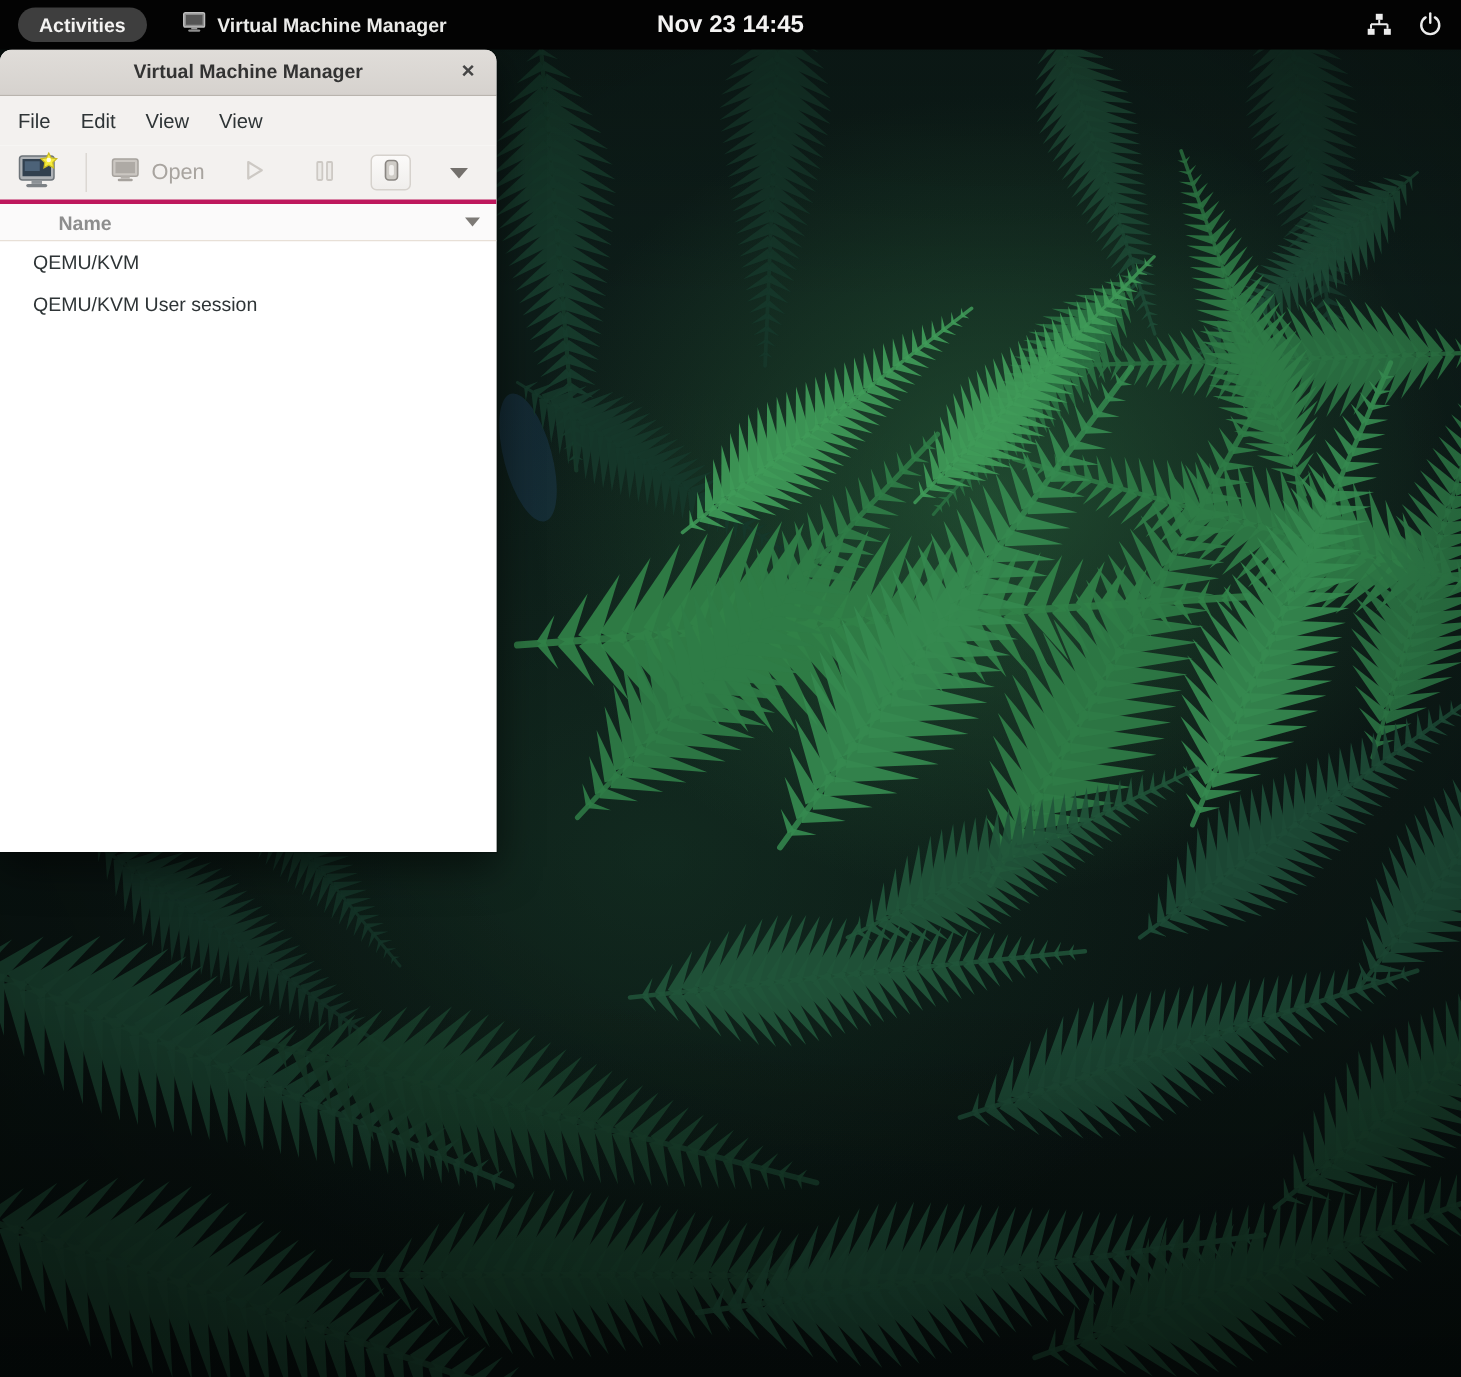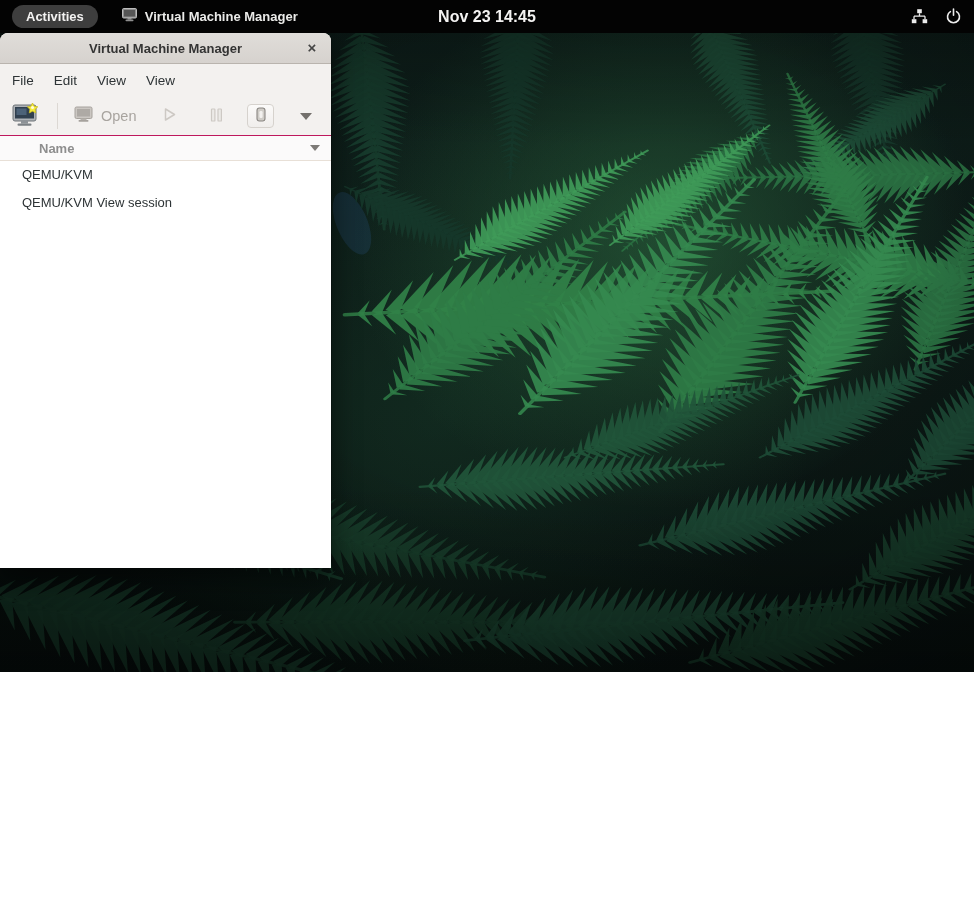--- a/index.html
+++ b/index.html
@@ -1,19 +1,19 @@
 <!DOCTYPE html>
 <html style="--topbar_bg: #030303; --titlebar_bg: #d6d2ce; --chrome_bg: #f3f1ef; --list_bg: #ffffff; --text_dark: #2e3436; --text_disabled: #a8a49f; --header_text: #8e8e8e; --fern_bright: #3f9a58; --fern_mid: #2f7c47; --fern_dark: #1d4b36; --fern_deep: #173c2c;"><head>
 <meta charset="utf-8">
 <style>
   * { margin:0; padding:0; box-sizing:border-box; }
   html,body { width:974px; height:918px; }
   body { font-family:"Liberation Sans", sans-serif; overflow:hidden; }
 
-  .desktop { position:relative; width:974px; height:672px; overflow:hidden; background:#0b1714; }
+  .desktop { position:relative; width:974px; height:918px; overflow:hidden; background:#0b1714; }
 
   
   .wallpaper { position:absolute; inset:0; z-index:0;
     background:
       radial-gradient(430px 370px at 68% 36%, rgba(48,112,68,.55), rgba(20,50,40,0) 72%),
       radial-gradient(520px 430px at 45% 62%, rgba(30,76,52,.35), rgba(0,0,0,0) 72%),
       linear-gradient(#0e1f1b, #0b1714 60%, #081210);
   }
   .wallpaper svg { position:absolute; inset:0; width:100%; height:100%; }
   .vignette { position:absolute; inset:0; pointer-events:none;
@@ -45,21 +45,21 @@
   .titlebar .title { font-size:13px; font-weight:bold; color:#333333; }
   .close-btn { position:absolute; right:9px; top:5px; width:20px; height:20px; border:none;
     background:transparent; font-size:15px; font-weight:bold; color:#454545; line-height:20px;
     cursor:pointer; font-family:inherit; }
 
   .menubar { height:33px; flex:0 0 33px; background:var(--chrome_bg);
     display:flex; align-items:center; padding:0 2px; }
   .menu-item { padding:7px 10px; font-size:13.5px; color:var(--text_dark); cursor:pointer; }
 
   .toolbar { height:39px; flex:0 0 39px; background:var(--chrome_bg);
-    display:flex; align-items:center; padding:0 15px 0 8px; border-bottom:1px solid #be185d; }
+    display:flex; align-items:center; padding:0 15px 0 8px; border-bottom:3px solid #be185d; }
   .tb-btn { border:none; background:transparent; display:flex; align-items:center; gap:8px;
     padding:2px 4px; cursor:pointer; font-family:inherit; }
   .tb-sep { width:1px; height:26px; background:#dcd8d3; margin:0 12px 0 13px; }
   .tb-open { color:var(--text_disabled); font-size:14.5px; }
   .tb-run { margin-left:17px; } .tb-pause { margin-left:23px; }
   .tb-shut { margin-left:19px; border:1px solid #d6d2cd; border-radius:4px;
     background:linear-gradient(#fbfaf9,#f0eeec); width:27px; height:24px; justify-content:center; }
   .tb-more { margin-left:auto; }
   .caret { width:0; height:0; border-left:6px solid transparent; border-right:6px solid transparent;
     border-top:7px solid #73706c; }
@@ -289,17 +289,17 @@
       </button>
     </div>
 
     <div class="colhead">
       <span class="label">Name</span>
       <span class="caret"></span>
     </div>
 
     <div class="vm-list">
       <div class="vm-row">QEMU/KVM</div>
-      <div class="vm-row">QEMU/KVM View session</div>
+      <div class="vm-row">QEMU/KVM User session</div>
     </div>
 
   </div>
 </div>
 
 </body></html>

